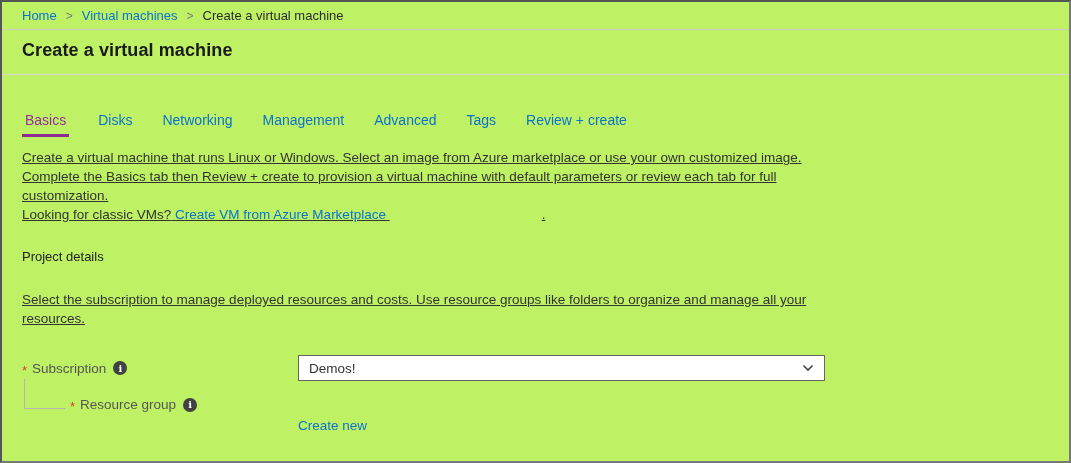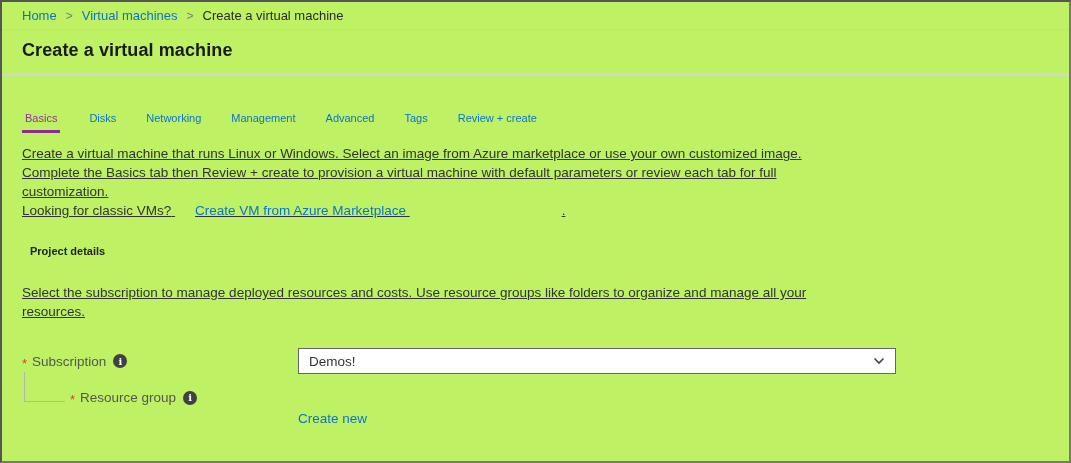--- a/index.html
+++ b/index.html
@@ -57,21 +57,21 @@
   }
 
   .content { padding: 0 20px; }
 
   
   .tabs {
     display: flex;
     align-items: flex-end;
     gap: 28px;
     margin-top: 37px;
-    font-size: 11px;
+    font-size: 14px;
   }
   .tab {
     color: #0b72d0;
     padding: 0 1px 9px 1px;
     cursor: pointer;
     white-space: nowrap;
   }
   .tab.active {
     color: #962e9e;
     border-bottom: 3px solid #8e2a92;
@@ -85,33 +85,32 @@
     font-size: 13.5px;
     color: #333333;
     line-height: 19px;
     max-width: 808px;
     text-decoration: underline;
   }
   .classic-line { white-space: nowrap; }
   .classic-line a {
     color: #0b72d0;
     text-decoration: none;
-    margin-left: 20px;
+    margin-left: 0;
     cursor: pointer;
     text-align: right;
   }
   .classic-line .period { margin-left: 152px; color: #333; }
 
   
   .section-heading {
     margin-top: 25px;
-    font-size: 11px;
-    font-weight: 700;
+    font-size: 13px;
+    font-weight: 400;
     color: #222222;
-    margin-left: 8px;
   }
   .desc { margin-top: 26px; }
 
   
   .form { margin-top: 27px; }
   .form-row {
     display: flex;
     align-items: center;
     margin-bottom: 15px;
   }
@@ -151,21 +150,21 @@
   .tree-connector {
     position: absolute;
     left: 2px;
     top: -17px;
     width: 41px;
     height: 30px;
     border-left: 1px solid #b5b5b5;
     border-bottom: 1px solid #b5b5b5;
   }
   .dropdown {
-    width: 598px;
+    width: 527px;
     height: 26px;
     border: 1px solid #666666;
     background: #ffffff;
     display: flex;
     align-items: center;
     padding: 0 8px 0 10px;
     font-size: 13.5px;
     color: #333333;
     cursor: pointer;
   }

